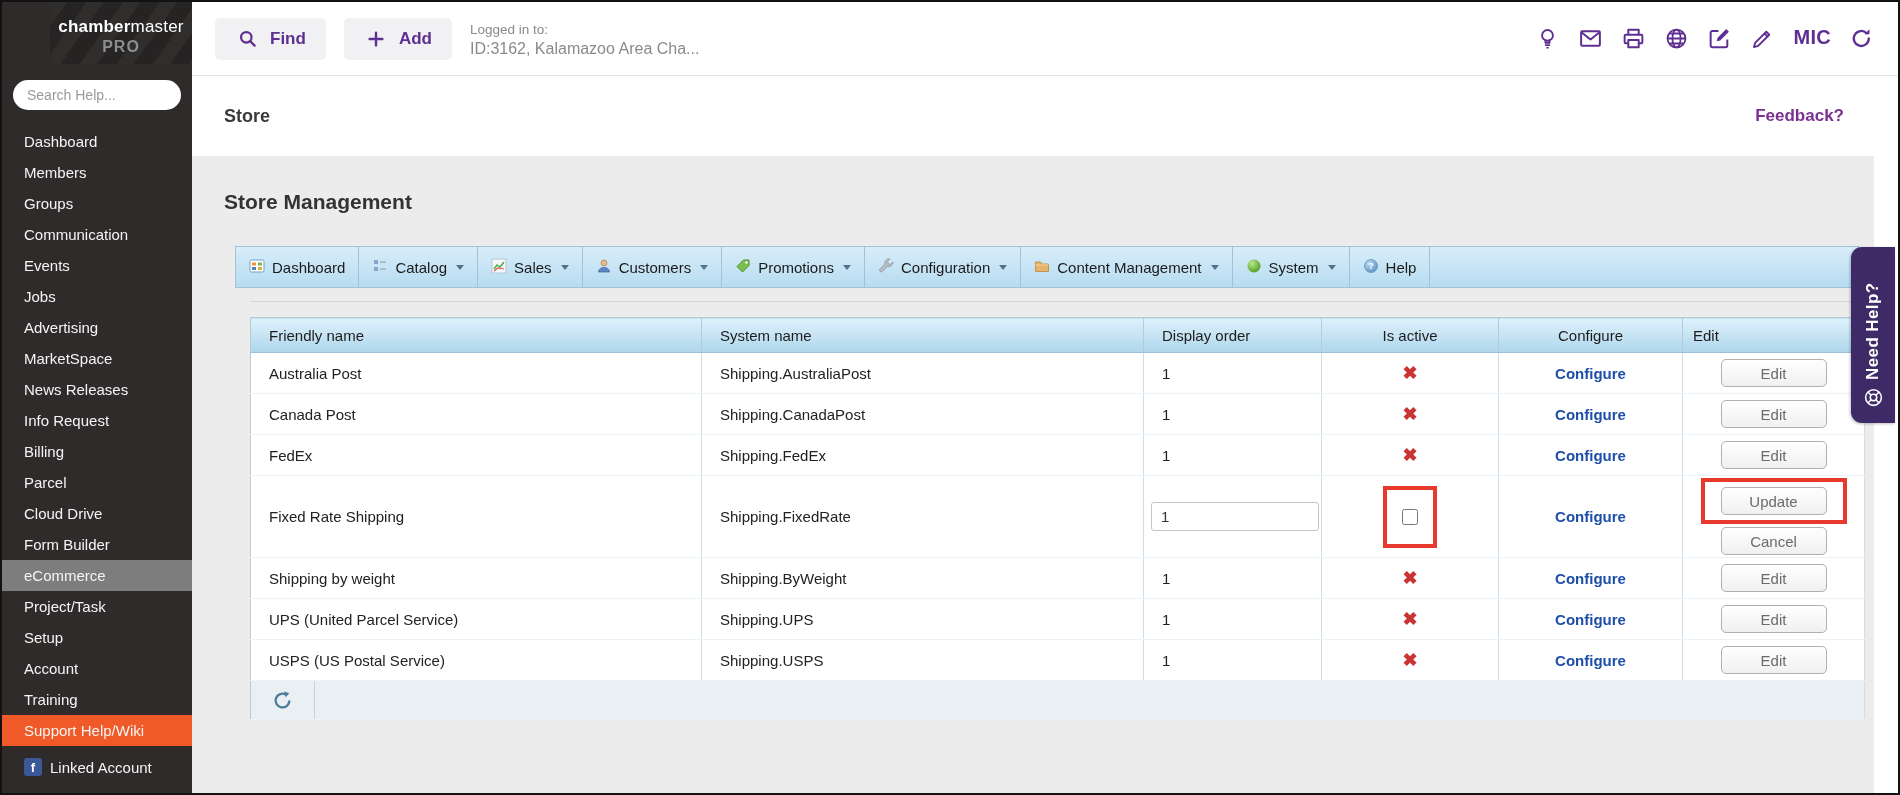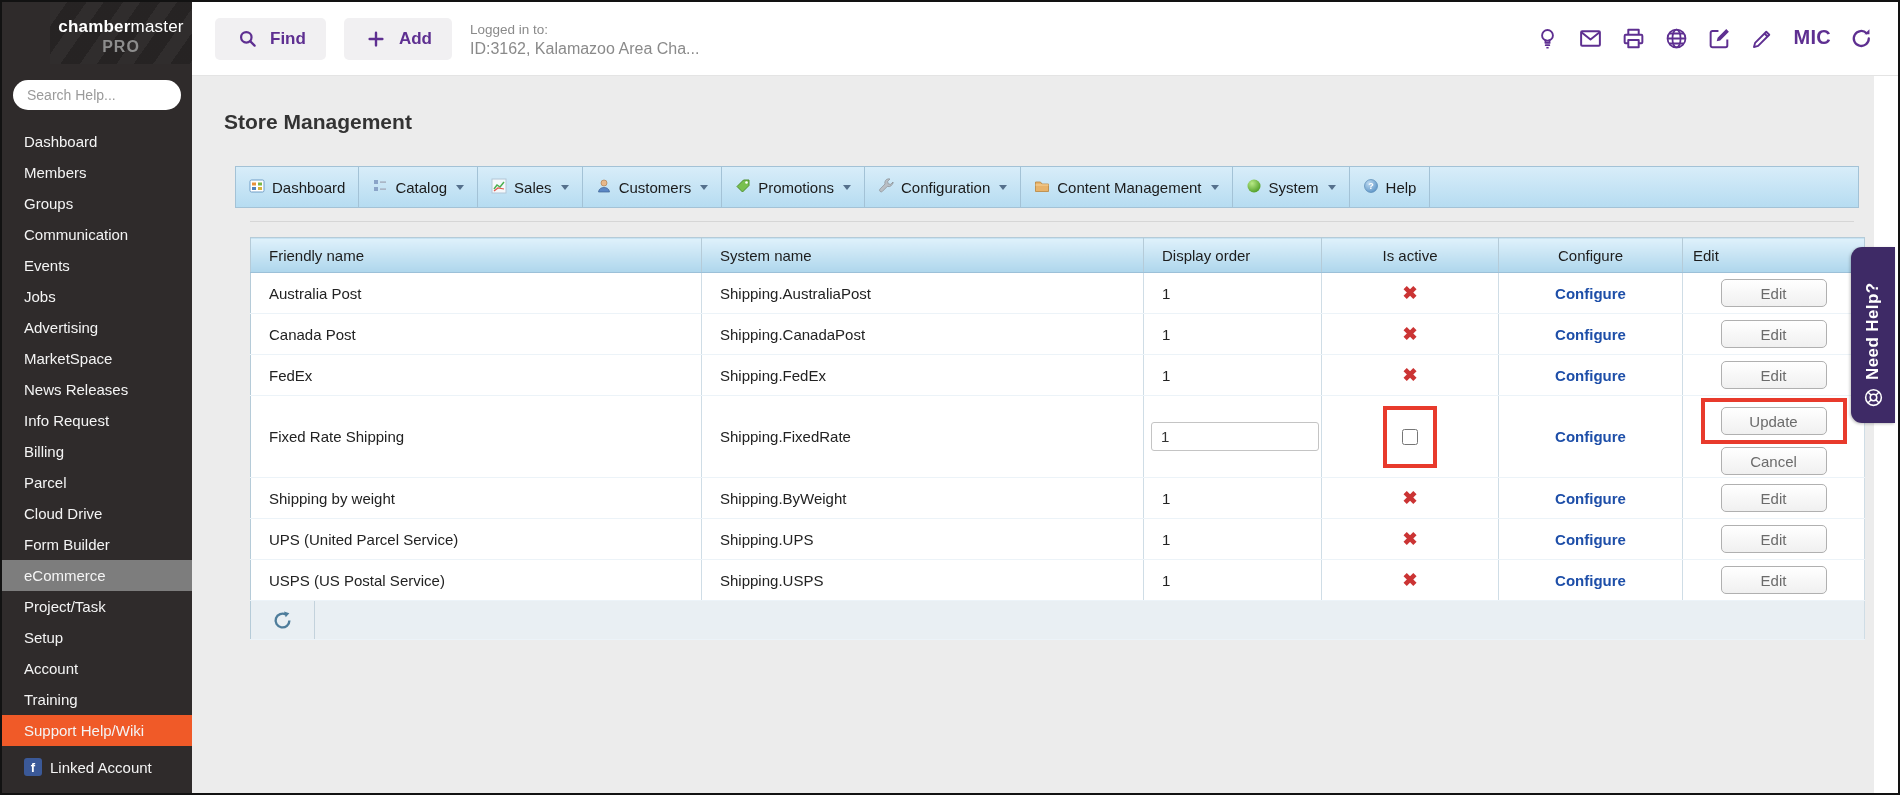--- a/index.html
+++ b/index.html
@@ -188,20 +188,24 @@
         <span class="mic">MIC</span>
         <span class="tb-icon">
           <svg width="25" height="25" viewBox="0 0 24 24" fill="none" stroke="#5e2f91" stroke-width="2.2" stroke-linecap="round">
               <path d="M19 12a7.2 7.2 0 1 1-2.1-5.1"></path>
               <path d="M19.6 3v4.8h-4.8z" fill="#5e2f91" stroke="none"></path>
             </svg>
         </span>
       </div>
     </div>
 
+    <div class="band">
+      <span class="band-title">Store</span>
+      <a class="feedback">Feedback?</a>
+    </div>
 
     <div class="content">
       <div class="scroll-strip"></div>
 
       <div class="page-title">Store Management</div>
 
       <div class="menubar">
         <div class="mtab">
           <span><svg width="16" height="16">
                 <rect x="1" y="2" width="14" height="12" rx="1.5" fill="#fff" stroke="#6f9dc6"></rect>

